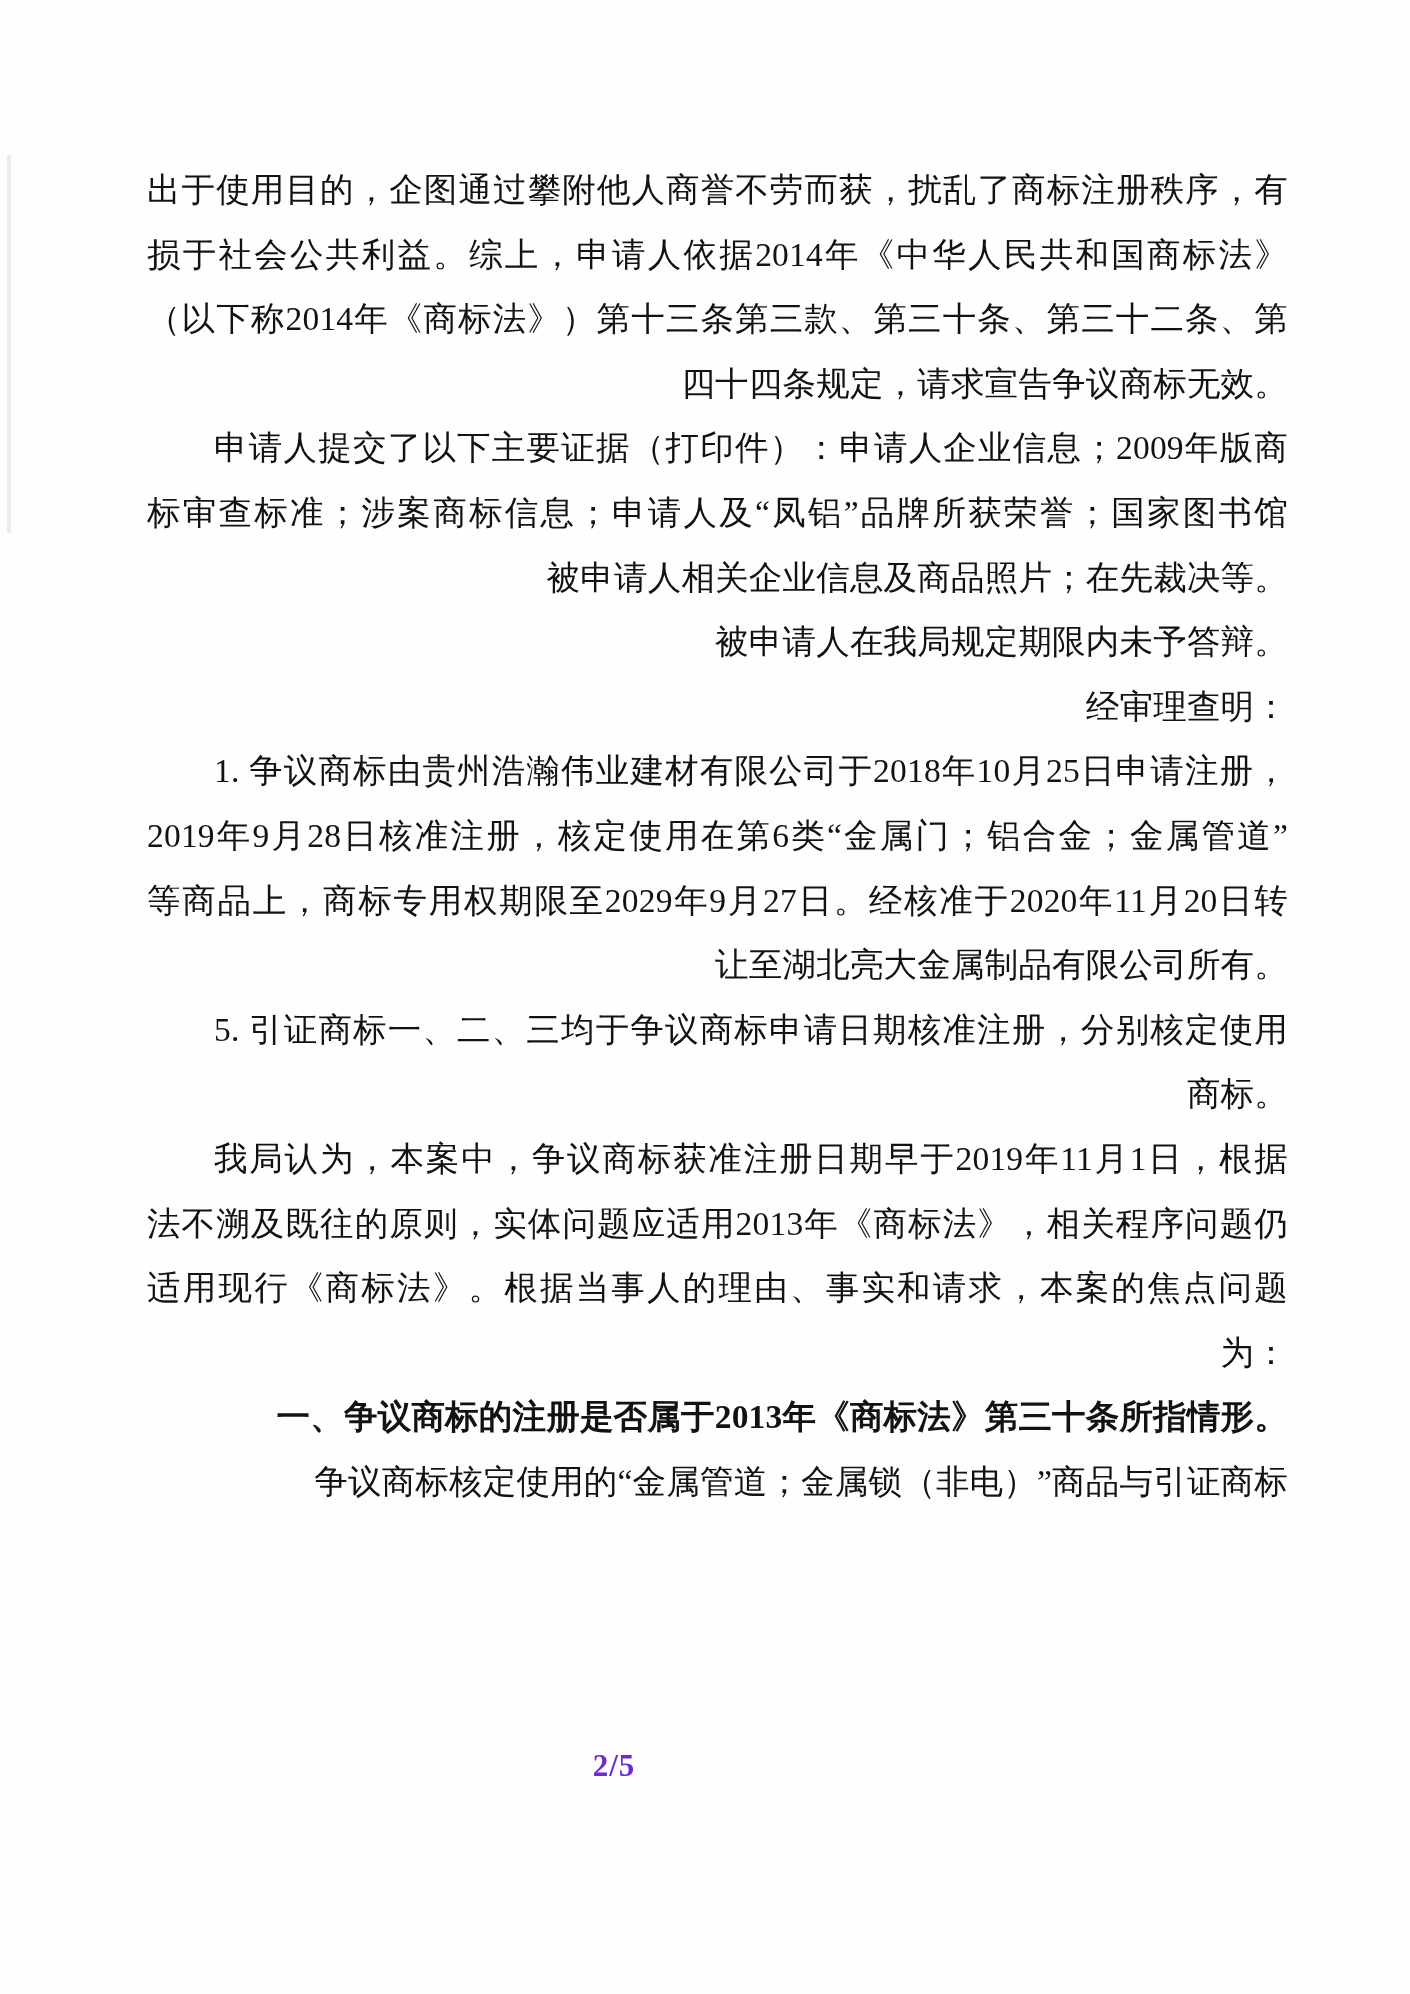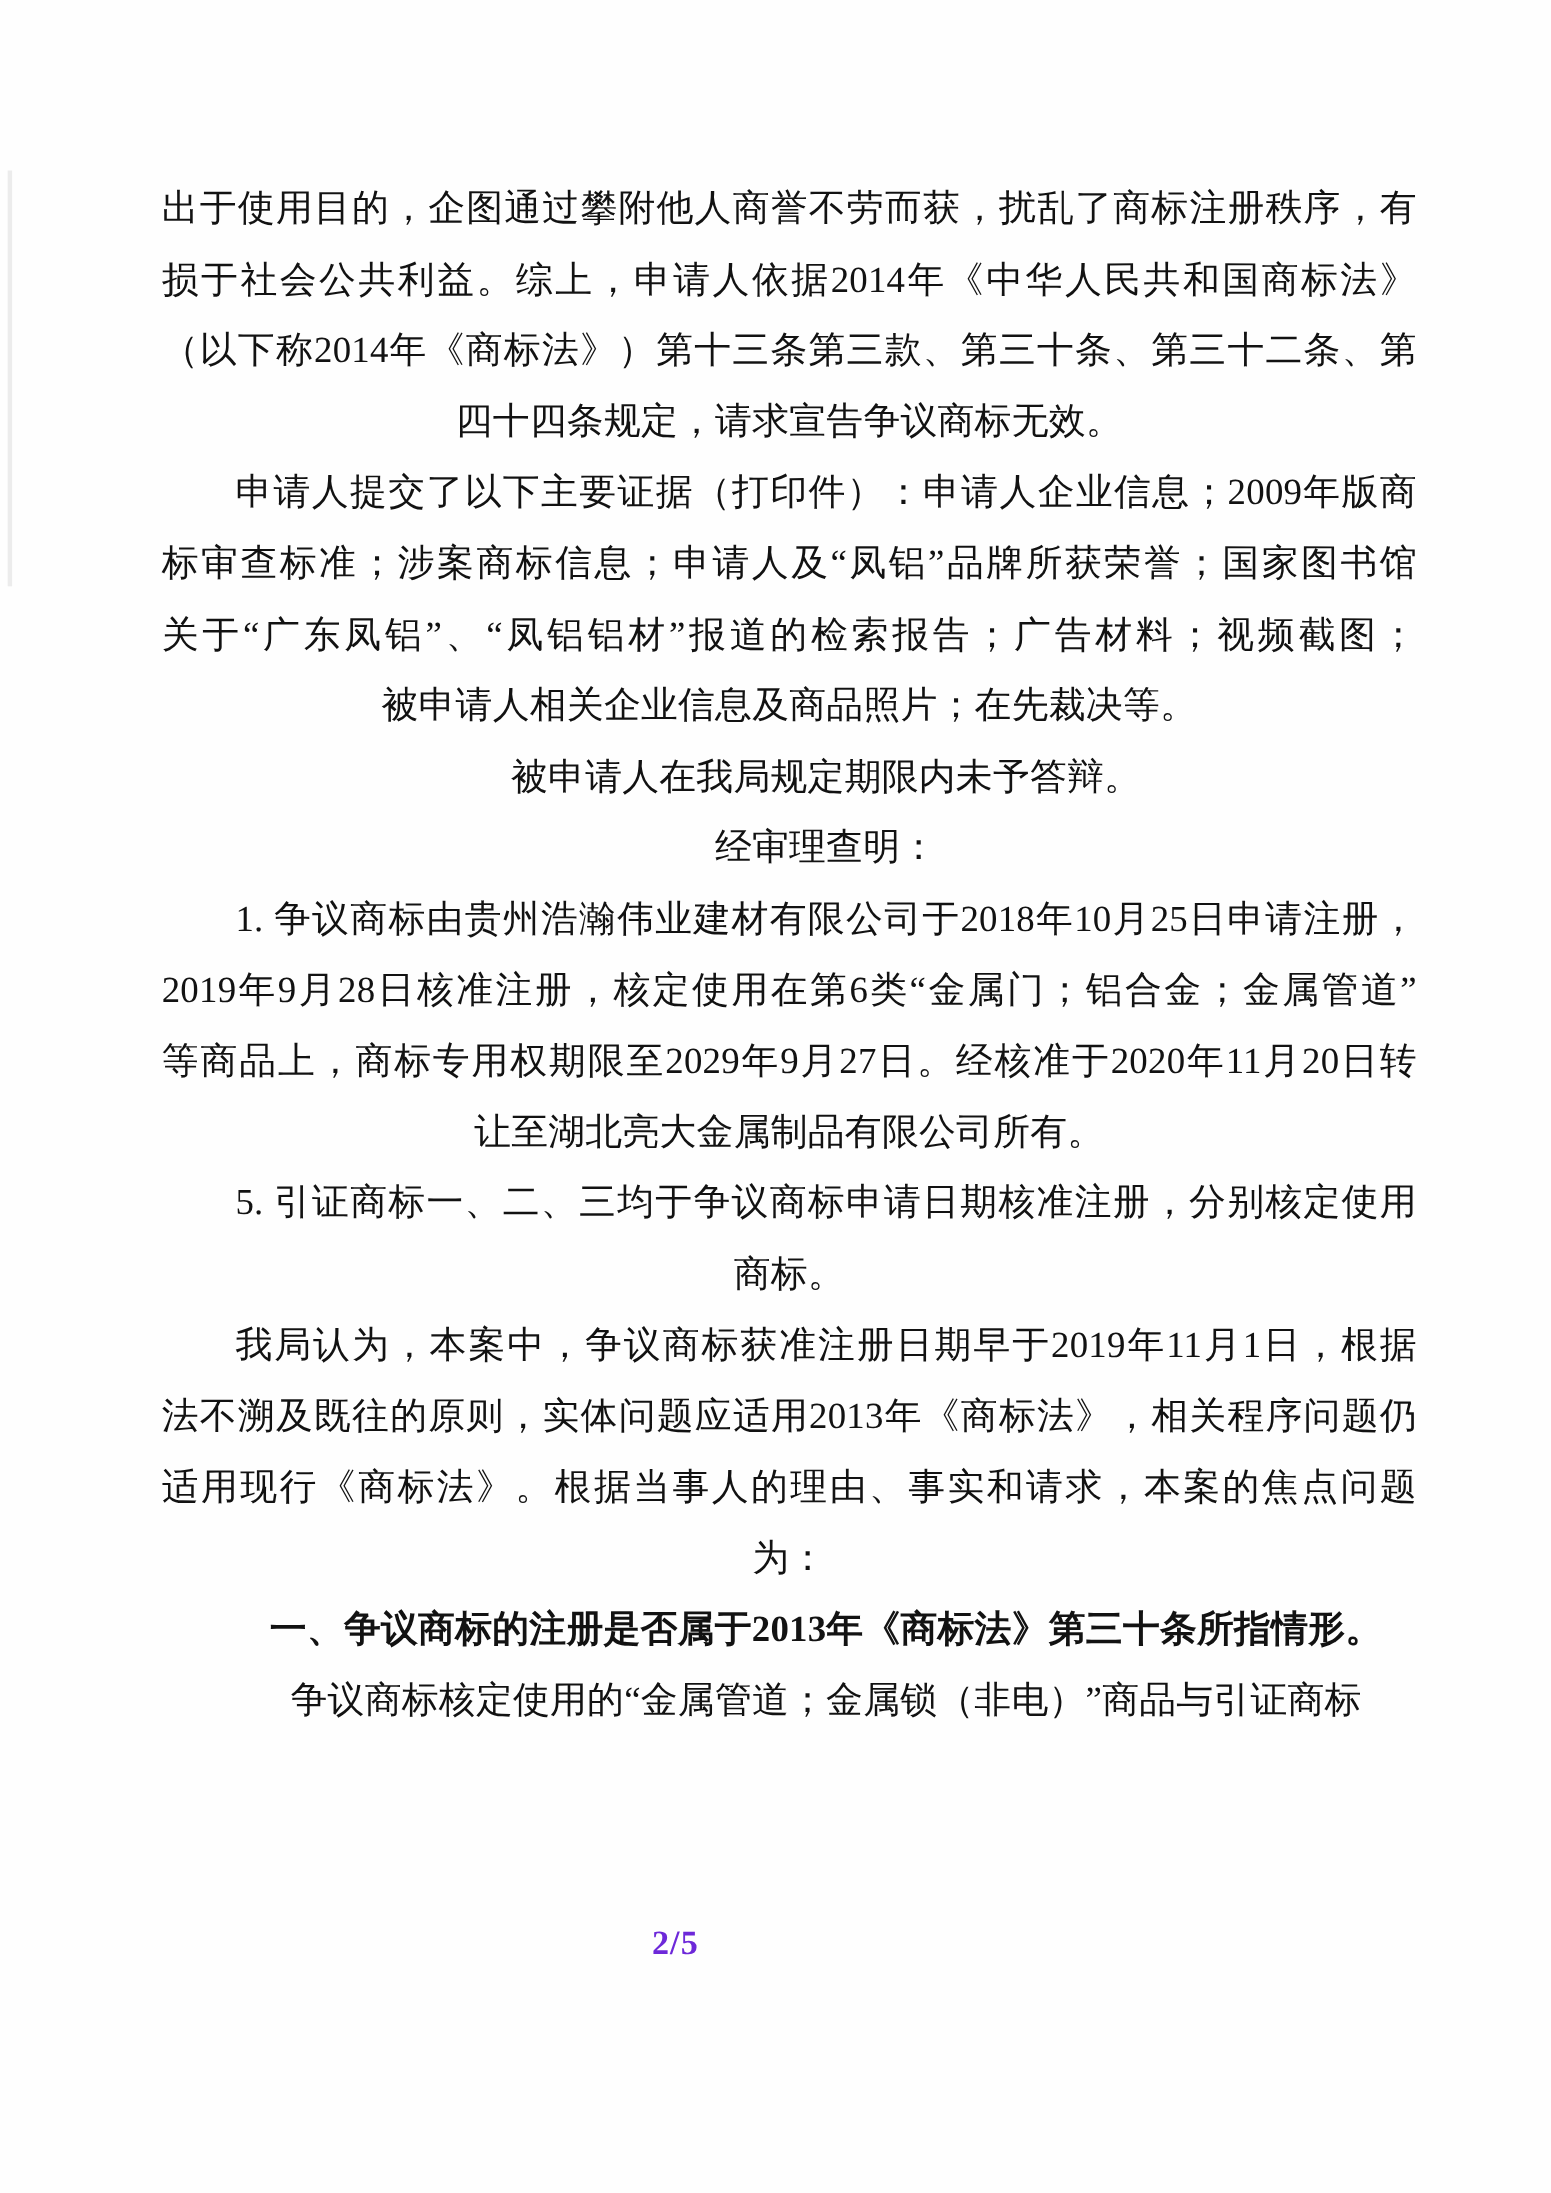--- a/index.html
+++ b/index.html
@@ -30,21 +30,21 @@
     left: 147px;
     top: 158px;
     width: 1141px;
   }
   .line {
     font-size: 33.5px;
     line-height: 64.6px;
     height: 64.6px;
     white-space: nowrap;
     letter-spacing: 0.2px;
-    text-align: center;
+    text-align: right;
   }
   .line.justify {
     white-space: normal;
     text-align: justify;
     text-align-last: justify;
   }
   .line.indent {
     text-indent: 2em;
   }
   .line.bold {
@@ -66,21 +66,20 @@
 
 <div class="page">
   <div class="scan-line"></div>
   <div class="doc-body">
       <div class="line justify">出于使用目的，企图通过攀附他人商誉不劳而获，扰乱了商标注册秩序，有</div>
       <div class="line justify">损于社会公共利益。综上，申请人依据2014年《中华人民共和国商标法》</div>
       <div class="line justify">（以下称2014年《商标法》）第十三条第三款、第三十条、第三十二条、第</div>
       <div class="line">四十四条规定，请求宣告争议商标无效。</div>
       <div class="line indent justify">申请人提交了以下主要证据（打印件）：申请人企业信息；2009年版商</div>
       <div class="line justify">标审查标准；涉案商标信息；申请人及“凤铝”品牌所获荣誉；国家图书馆</div>
-      <div class="line justify">关于“广东凤铝”、“凤铝铝材”报道的检索报告；广告材料；视频截图；</div>
       <div class="line">被申请人相关企业信息及商品照片；在先裁决等。</div>
       <div class="line indent">被申请人在我局规定期限内未予答辩。</div>
       <div class="line indent">经审理查明：</div>
       <div class="line indent justify">1. 争议商标由贵州浩瀚伟业建材有限公司于2018年10月25日申请注册，</div>
       <div class="line justify">2019年9月28日核准注册，核定使用在第6类“金属门；铝合金；金属管道”</div>
       <div class="line justify">等商品上，商标专用权期限至2029年9月27日。经核准于2020年11月20日转</div>
       <div class="line">让至湖北亮大金属制品有限公司所有。</div>
       <div class="line indent justify">5. 引证商标一、二、三均于争议商标申请日期核准注册，分别核定使用</div>
       <div class="line">商标。</div>
       <div class="line indent justify">我局认为，本案中，争议商标获准注册日期早于2019年11月1日，根据</div>

